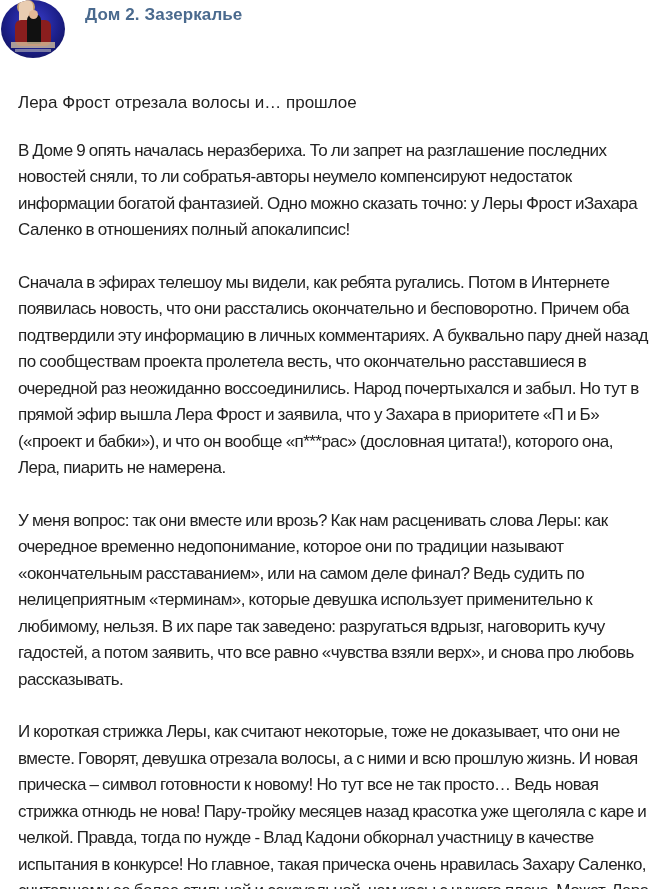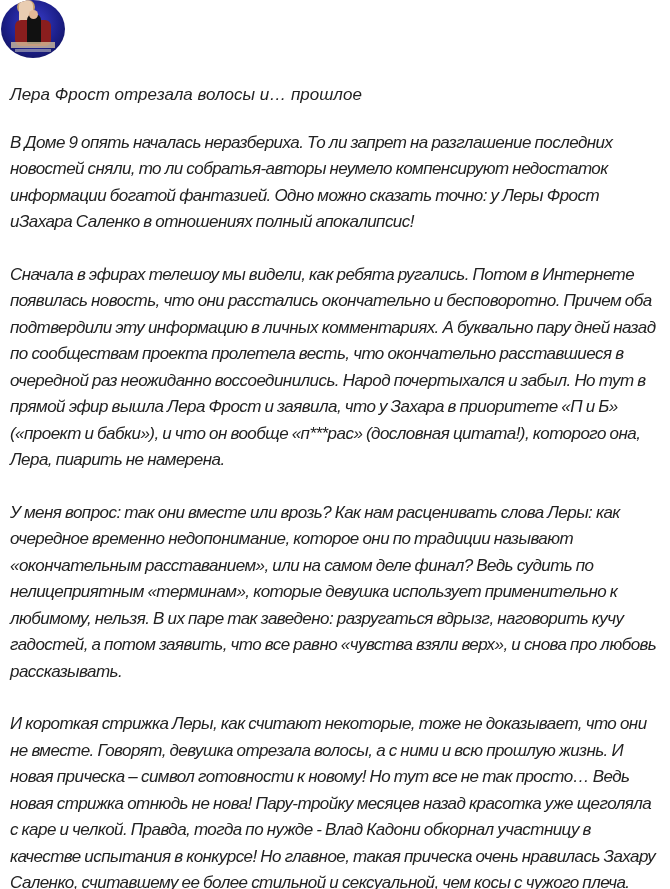--- a/index.html
+++ b/index.html
@@ -13,37 +13,38 @@
   .avatar .hair { position:absolute; left:16px; top:0; width:18px; height:14px; border-radius:8px; background:#c9a26d; }
   .avatar .chair { position:absolute; left:14px; top:20px; width:36px; height:26px; border-radius:6px; background:#8a1e1e; }
   .avatar .man { position:absolute; left:26px; top:14px; width:14px; height:30px; border-radius:6px 6px 2px 2px; background:#111; }
   .avatar .face { position:absolute; left:28px; top:10px; width:9px; height:9px; border-radius:50%; background:#e3b896; }
   .avatar .caption { position:absolute; left:10px; top:42px; width:44px; height:6px; background:#d9c7a0; opacity:.75; }
   .avatar .caption2 { position:absolute; left:14px; top:49px; width:36px; height:3px; background:#bbb; opacity:.6; }
   .group-name { position: absolute; left: 85px; top: 5px; font-size: 17px; font-weight: bold;
                 color: #4a6a8e; letter-spacing: 0.1px; }
   .post { position: absolute; left: 2px; top: 74px; width: 664px;
           font-size: 17px; line-height: 26.5px; color: #222; }
-  .post p { margin: 8px; font-style: italic; }
+  .post p { margin: 16px; }
   .post .title { margin-bottom: 21px; }
   .post .para { margin-bottom: 26px; letter-spacing: -0.55px; word-spacing: -0.5px; transform-origin: left; }
 </style>
 </head>
 <body>
 
 <div class="header">
   <div class="avatar">
     <div class="hair"></div>
     <div class="fig1"></div>
     <div class="chair"></div>
     <div class="man"></div>
     <div class="face"></div>
     <div class="caption"></div>
     <div class="caption2"></div>
   </div>
+  <div class="group-name">Дом 2. Зазеркалье</div>
 </div>
 
 <div class="post">
   <p class="title">Лера Фрост отрезала волосы и… прошлое</p>
   <p class="para">В Доме 9 опять началась неразбериха. То ли запрет на разглашение последних новостей сняли, то ли собратья-авторы неумело компенсируют недостаток информации богатой фантазией. Одно можно сказать точно: у Леры Фрост иЗахара Саленко в отношениях полный апокалипсис!</p>
   <p class="para">Сначала в эфирах телешоу мы видели, как ребята ругались. Потом в Интернете появилась новость, что они расстались окончательно и бесповоротно. Причем оба подтвердили эту информацию в личных комментариях. А буквально пару дней назад по сообществам проекта пролетела весть, что окончательно расставшиеся в очередной раз неожиданно воссоединились. Народ почертыхался и забыл. Но тут в прямой эфир вышла Лера Фрост и заявила, что у Захара в приоритете «П и Б» («проект и бабки»), и что он вообще «п***рас» (дословная цитата!), которого она, Лера, пиарить не намерена.</p>
   <p class="para">У меня вопрос:  так они вместе или врозь? Как нам расценивать слова Леры: как очередное временно недопонимание, которое они по традиции называют «окончательным расставанием», или на самом деле финал? Ведь судить по нелицеприятным «терминам», которые девушка использует применительно к любимому, нельзя. В их паре так заведено: разругаться вдрызг, наговорить кучу гадостей, а потом заявить, что все равно «чувства взяли верх», и снова про любовь рассказывать.</p>
   <p class="para">И короткая стрижка Леры, как считают некоторые, тоже не доказывает, что они не вместе. Говорят,  девушка отрезала волосы, а с ними и всю прошлую жизнь. И новая прическа – символ готовности к новому! Но тут все не так просто… Ведь новая стрижка отнюдь не нова! Пару-тройку месяцев назад красотка уже щеголяла с каре и челкой. Правда, тогда по нужде - Влад Кадони обкорнал участницу в качестве испытания в конкурсе! Но главное, такая прическа очень нравилась Захару Саленко, считавшему ее более стильной и сексуальной, чем косы с чужого плеча. Может, Лера решила заманить парня назад, исполнив его просьбу и сняв наращенные волосы? Как думаете?!</p>
 </div>
 

